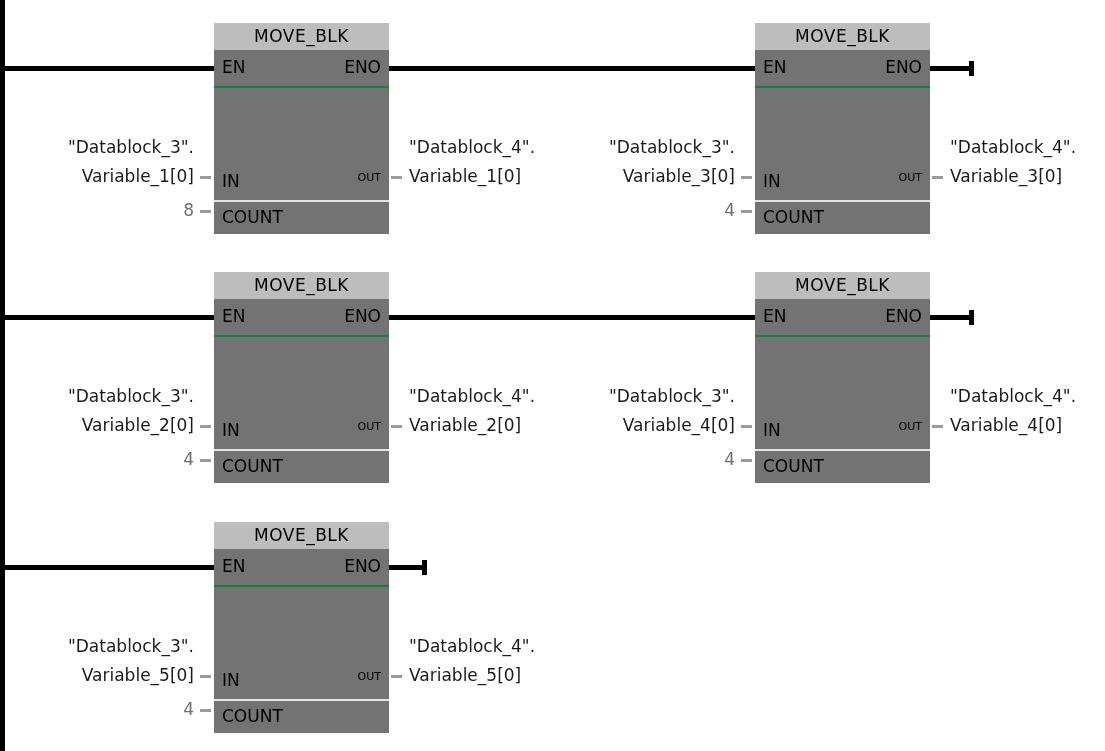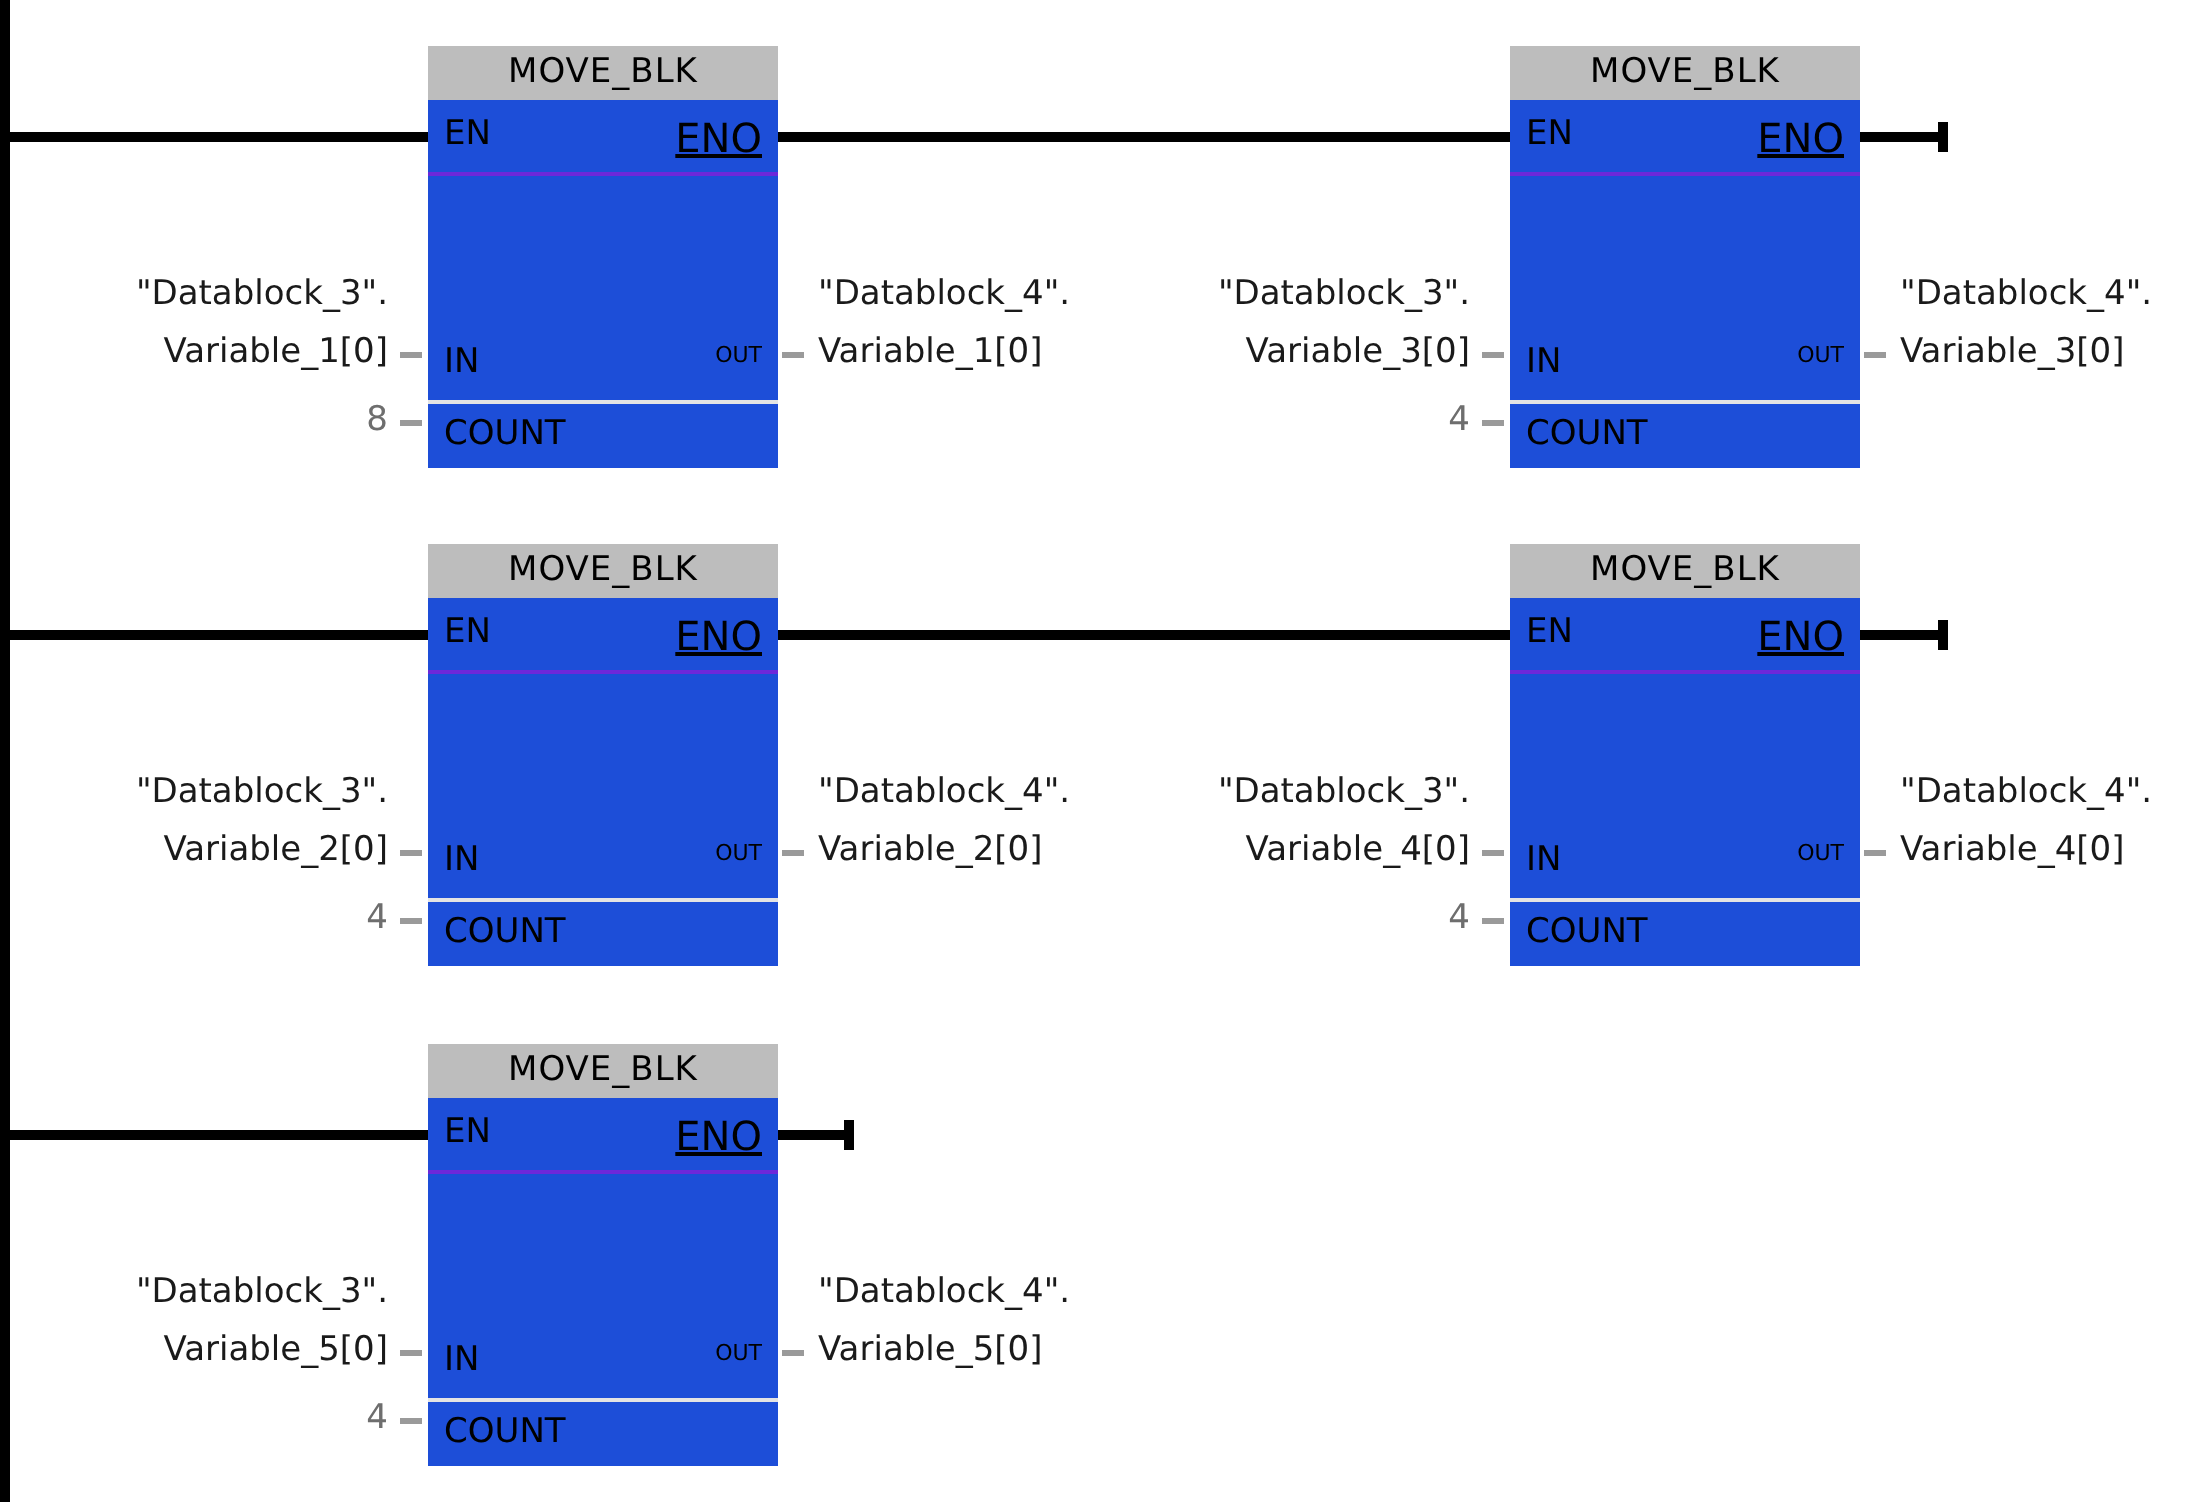--- a/index.html
+++ b/index.html
@@ -32,52 +32,51 @@
     position: absolute;
     background: #000000;
     width: 5px;
     height: 15px;
   }
 
   
   .fb {
     position: absolute;
     width: 175px;
-    background: #1d4ed8;
+    background: #737373;
     box-sizing: border-box;
   }
   .fb-header {
     height: 27px;
     background: #bdbdbd;
     color: #000000;
     font-size: 17px;
     line-height: 27px;
     text-align: center;
     letter-spacing: 0.5px;
     font-family: "DejaVu Sans", "Liberation Sans", sans-serif;
   }
   .fb-enrow {
     position: relative;
     height: 36px;
-    border-bottom: 2px solid #6d28d9;
+    border-bottom: 2px solid #15803d;
   }
   .fb-enrow .en {
     position: absolute;
     left: 8px;
     top: 7px;
     font-size: 17px;
     color: #000;
   }
   .fb-enrow .eno {
     position: absolute;
     right: 8px;
     top: 7px;
-    font-size: 20px;
-    color: #000;
-    text-decoration: underline;
+    font-size: 17px;
+    color: #000;
   }
   .fb-body {
     position: relative;
   }
   .fb-inrow {
     position: relative;
     height: 34px;
     border-bottom: 2px solid #e4e4e4;
   }
   .fb-inrow .pin-in {

